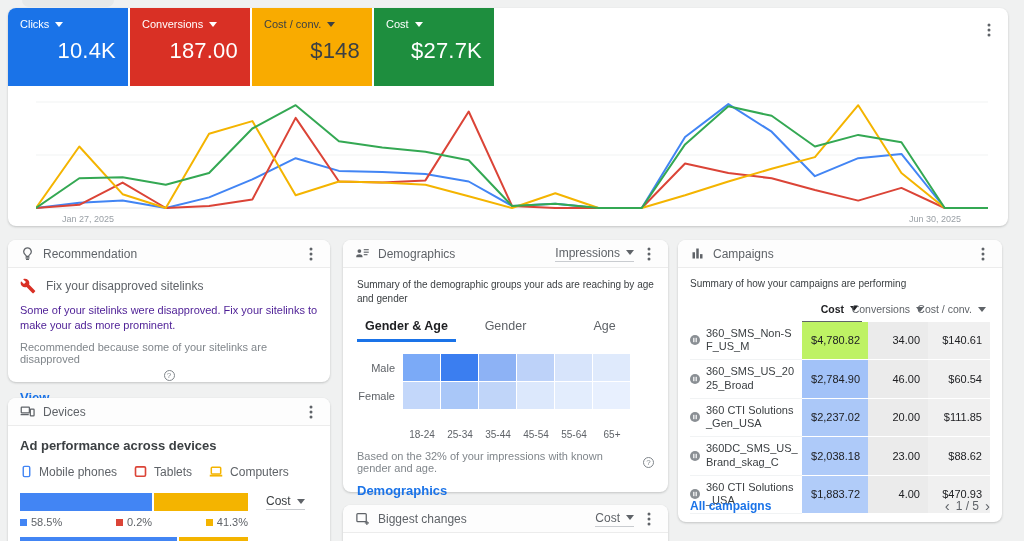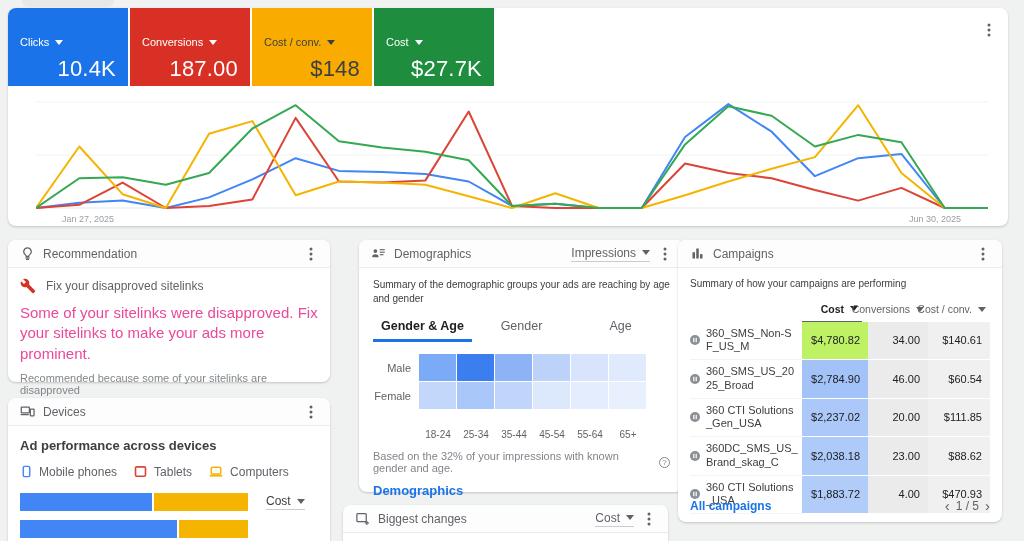--- a/index.html
+++ b/index.html
@@ -14,21 +14,21 @@
     position:absolute; background:#fff; border-radius:8px;
     box-shadow:0 1px 2px rgba(60,64,67,.18), 0 1px 3px rgba(60,64,67,.08);
   }
   
   .tab-stub { position:absolute; left:22px; top:-7px; width:92px; height:14px;
     background:#e7e9e9; border-radius:7px; }
 
   
   .top-card { left:8px; top:8px; width:1000px; height:218px; }
   .metric-row { position:absolute; left:0; top:0; display:flex; gap:2px; }
-  .metric-card { width:120px; height:78px; padding:28px 12px; border-radius:0; }
+  .metric-card { width:120px; height:78px; padding:10px 12px; border-radius:0; }
   .metric-card:first-child { border-top-left-radius:8px; }
   .metric-label { display:flex; align-items:center; font-size:11px; cursor:pointer; }
   .metric-value { font-size:22px; letter-spacing:.2px; margin-top:8px;text-align:right; }
   .dd { display:inline-block; width:0; height:0; border-left:4px solid transparent;
     border-right:4px solid transparent; border-top:5px solid currentColor; margin-left:6px; }
   .kebab { position:absolute; cursor:pointer; line-height:0; }
   .top-kebab { right:12px; top:14px; }
   #chart-svg { position:absolute; left:28px; top:90px; }
   .chart-date { position:absolute; font-size:9px; color:#9aa0a6; top:206px; }
   .chart-date.left { left:54px; } .chart-date.right { left:901px; }
@@ -38,29 +38,29 @@
     border-bottom:1px solid #ececec; background:#fdfdfd; border-radius:8px 8px 0 0; }
   .card-title { font-size:12px; color:#5f6368; flex:0 0 auto; }
   .head-spacer { flex:1; }
   .selector { display:flex; align-items:center; font-size:12px; color:#5f6368;
     border-bottom:1px solid #c9ccd0; padding-bottom:1px; cursor:pointer; }
 
   
   .rec-card { left:8px; top:240px; width:322px; height:142px; }
   .rec-body { padding:10px 12px; }
   .rec-item { display:flex; align-items:center; gap:10px; font-size:12px; color:#5f6368; }
-  .rec-text { font-size:15px; color:#ec4899; line-height:1.35; margin-top:9px; }
+  .rec-text { font-size:11px; color:#4c1d95; line-height:1.35; margin-top:9px; }
   .rec-reason { display:flex; align-items:center; gap:5px; font-size:11px; color:#80868b; margin-top:8px;flex-direction:column; }
   .link { font-size:13px; color:#1a73e8; font-weight:bold; cursor:pointer; }
   .rec-body .link { display:inline-block; margin-top:9px; }
   .help { display:inline-flex; width:11px; height:11px; border:1px solid #80868b; border-radius:50%;
     font-size:8px; color:#80868b; align-items:center; justify-content:center; cursor:pointer; flex:0 0 auto; }
 
   
-  .demo-card { left:359px; top:240px; width:325px; height:252px; }
+  .demo-card { left:343px; top:240px; width:325px; height:252px; }
   .demo-body { padding:10px 14px; }
   .summary { font-size:10px; color:#3c4043; line-height:1.35; }
   .tabs { display:flex; margin-top:10px; }
   .tab { flex:1; text-align:center; font-size:12.5px; color:#5f6368; padding:4px 0 6px;
     border-bottom:3px solid transparent; cursor:pointer; }
   .tab.active { color:#202124; font-weight:bold; border-bottom-color:#1a73e8; }
   .heatmap { margin-top:12px; }
   .hm-row { display:flex; align-items:stretch; margin-bottom:1px; }
   .hm-label { width:46px; font-size:11px; color:#5f6368; text-align:right; padding-right:8px;
     display:flex; align-items:center; justify-content:flex-end; }
@@ -455,20 +455,34 @@
       <div class="bar-track" id="dev-bar-0">
           <div style="width: 58.5%; background: rgb(66, 133, 244);"></div>
           <div style="width: 0.2%; background: rgb(219, 68, 55); border-left: 1px solid rgb(255, 255, 255); border-right: 1px solid rgb(255, 255, 255);"></div>
           <div style="width: 41.3%; background: rgb(244, 180, 0);"></div>
         </div>
       <span class="selector bar-metric">
         <span style="color:#3c4043">Cost</span>
         <span class="dd"></span>
       </span>
     </div>
+    <div class="bar-labels" id="dev-bar-labels">
+        <span class="bar-label">
+          <span class="sq" style="background: rgb(66, 133, 244);"></span>
+          <span>58.5%</span>
+        </span>
+        <span class="bar-label">
+          <span class="sq" style="background: rgb(219, 68, 55);"></span>
+          <span>0.2%</span>
+        </span>
+        <span class="bar-label">
+          <span class="sq" style="background: rgb(244, 180, 0);"></span>
+          <span>41.3%</span>
+        </span>
+      </div>
     <div class="bar-track second" id="dev-bar-1">
         <div style="width: 69%; background: rgb(66, 133, 244);"></div>
         <div style="width: 0.5%; background: rgb(219, 68, 55); border-left: 1px solid rgb(255, 255, 255); border-right: 1px solid rgb(255, 255, 255);"></div>
         <div style="width: 30.5%; background: rgb(244, 180, 0);"></div>
       </div>
   </div>
 </div>
 
 <div class="card big-card">
   <div class="card-head">

